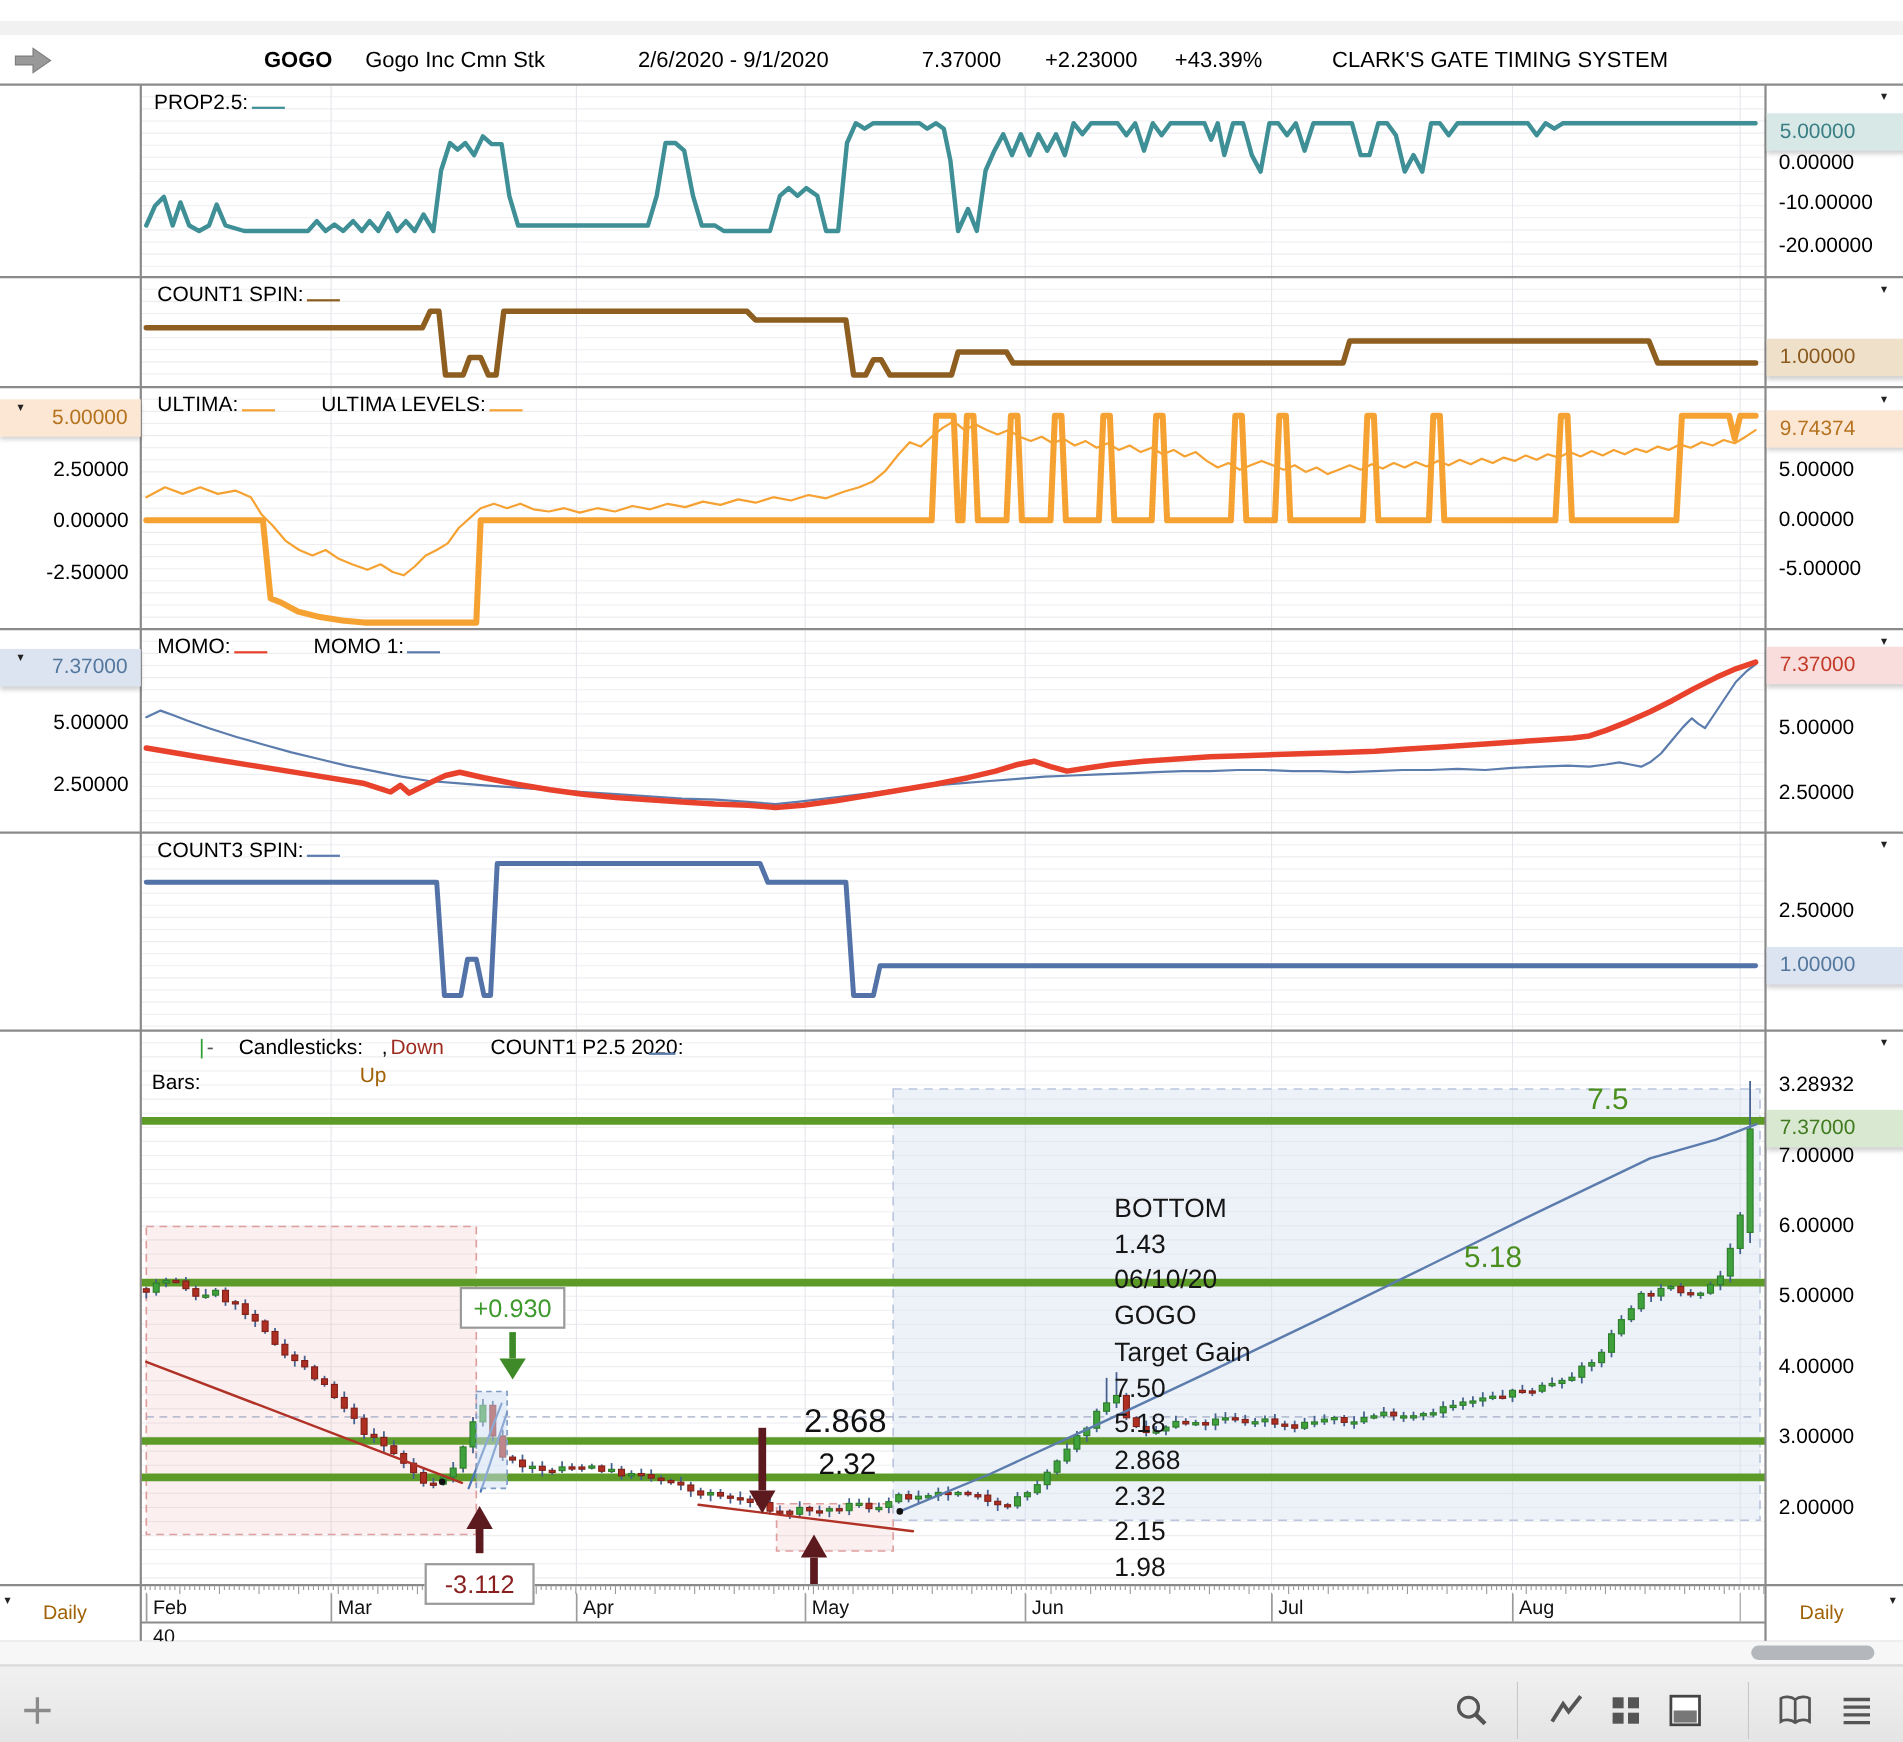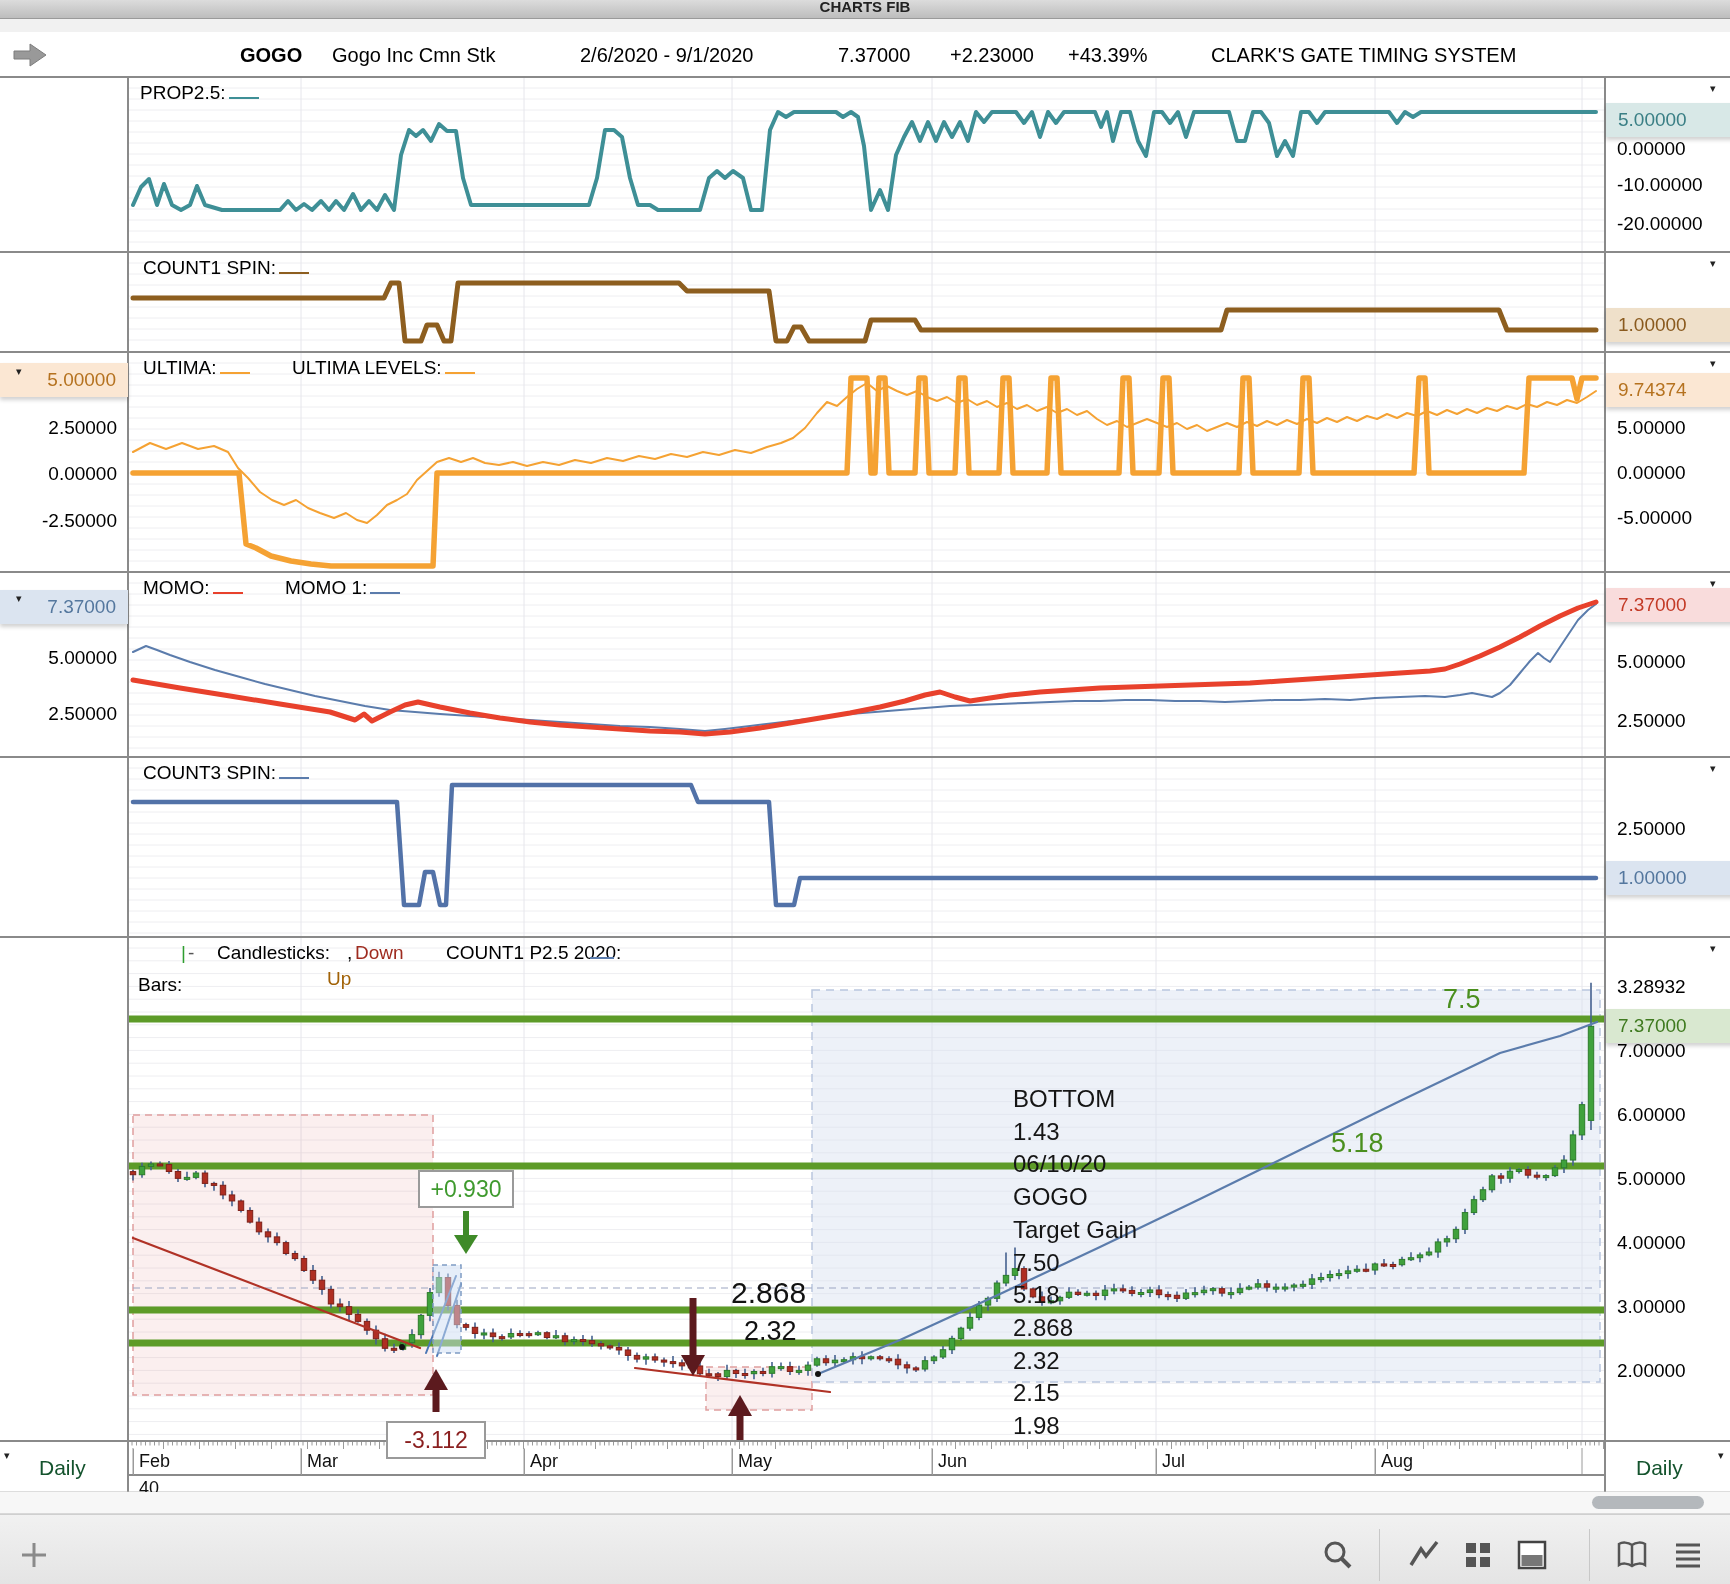--- a/index.html
+++ b/index.html
@@ -23,32 +23,29 @@
   .hl-tag{position:absolute;font-size:19px;line-height:34px;height:34px;box-shadow:0 3px 4px rgba(0,0,0,0.18);}
   .panel-label{font-size:19px;color:#000;}
   .blank{display:inline-block;height:15px;border-bottom:2px solid #888;}
   .tri{font-size:11px;color:#222;line-height:10px;}
   .footer-strip{position:absolute;left:0;top:1492px;width:1730px;height:21px;background:#f7f7f7;border-bottom:1px solid #d8d8d8;}
   .scroll-thumb{position:absolute;left:1592px;top:4px;width:112px;height:13px;border-radius:7px;background:#b4b8bc;}
   .toolbar{position:absolute;left:0;top:1514px;width:1730px;height:70px;background:linear-gradient(#f1f1f1,#e4e4e4);border-top:1px solid #cfcfcf;}
   .tb-icon{position:absolute;top:24px;width:32px;height:32px;color:#555;}
   .tb-sep{position:absolute;top:14px;width:1px;height:52px;background:#c8c8c8;}
   .month-label{font-size:18px;color:#111;border-left:1px solid #9a9a9a;padding-left:5px;height:26px;line-height:24px;}
-  .daily{font-size:21px;color:#14532d;}
+  .daily{font-size:18px;color:#a16207;}
   .ann-line{font-size:24px;color:#151515;}
   .bigtxt{font-weight:400;}
   .valbox{position:absolute;background:#fff;border:2px solid #9a9a9a;text-align:center;font-size:23px;}
 </style>
 </head>
 <body>
 
 <div id="app">
-  <div class="titlebar">
-    <span>CHARTS FIB</span>
-  </div>
   <div class="gapstrip"></div>
 
   <div class="header">
     <svg style="position:absolute;left:12px;top:8px" width="40" height="30" viewBox="0 0 40 30">
       <polygon points="2,11 18,11 18,4 34,15 18,26 18,19 2,19" fill="#999" stroke="#7d7d7d" stroke-width="1"></polygon>
     </svg>
     <span class="hsym">GOGO</span>
     <span class="hname">Gogo Inc Cmn Stk</span>
     <span class="hrange">2/6/2020 - 9/1/2020</span>
     <span class="hlast">7.37000</span>

